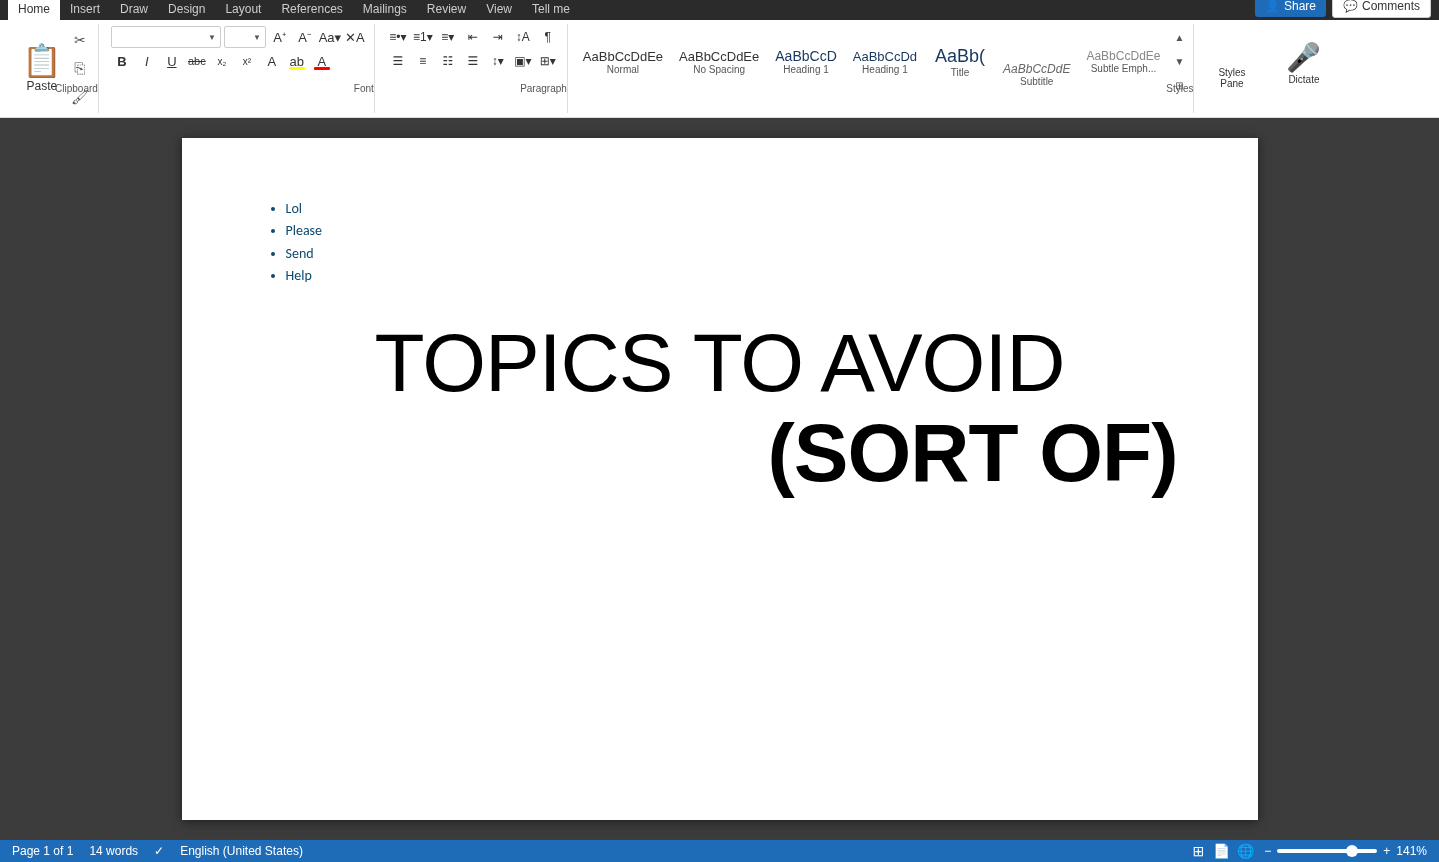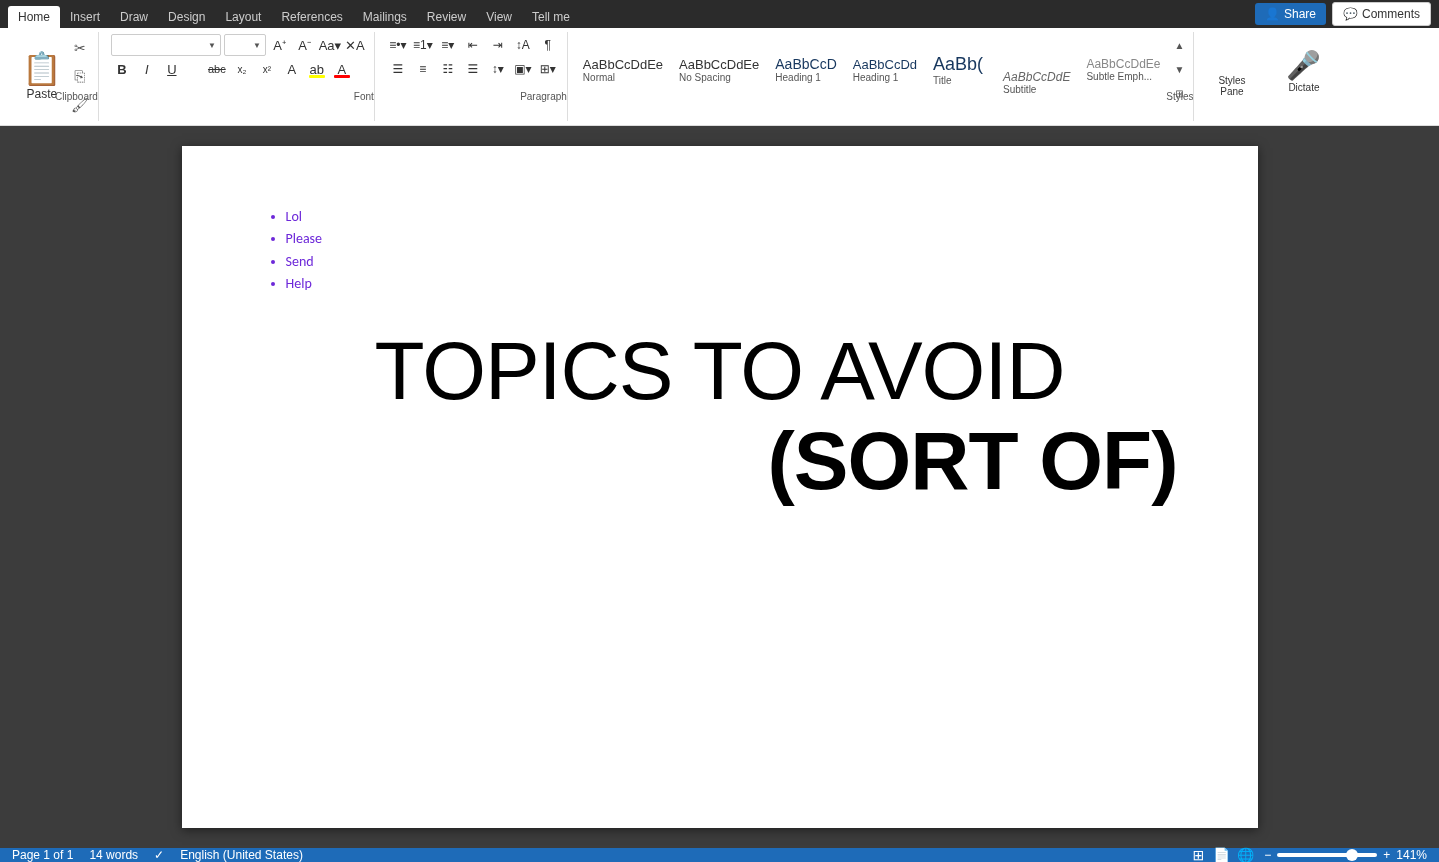--- a/index.html
+++ b/index.html
@@ -1,19 +1,19 @@
 <!DOCTYPE html>
 <html><head>
   <meta charset="utf-8">
   <style>
     * { margin: 0; padding: 0; box-sizing: border-box; }
     body { background: #2b2b2b; font-family: 'Segoe UI', Arial, sans-serif; font-size: 12px; color: #fff; height: 862px; overflow: hidden; display: flex; flex-direction: column; }
 
     
-    .ribbon-tabs { background: #2b2b2b; display: flex; align-items: flex-end; padding: 0 8px; height: 28px; }
+    .ribbon-tabs { background: #2b2b2b; display: flex; align-items: flex-end; padding: 0 8px; height: 20px; }
     .ribbon-tab { padding: 4px 10px; font-size: 12px; cursor: pointer; color: #ccc; }
     .ribbon-tab.active { background: #fff; color: #333; border-radius: 3px 3px 0 0; }
 
     
     .ribbon { background: #fff; border-bottom: 1px solid #ddd; display: flex; align-items: stretch; padding: 4px 6px; gap: 4px; min-height: 98px; }
 
     
     .clipboard-group { display: flex; flex-direction: row; align-items: stretch; padding: 0 8px; border-right: 1px solid #ddd; min-width: 70px; position: relative; }
     .clipboard-main { display: flex; flex-direction: column; align-items: center; justify-content: center; padding: 4px 8px; cursor: pointer; }
     .clipboard-icon { font-size: 32px; line-height: 1; }
@@ -22,32 +22,32 @@
     .clipboard-small-btn { width: 20px; height: 20px; display: flex; align-items: center; justify-content: center; font-size: 14px; cursor: pointer; color: #555; }
     .ribbon-group-label-bottom { font-size: 10px; color: #555; position: absolute; bottom: 19px; left: 0; right: 0; text-align: right; }
 
     
     .font-group { display: flex; flex-direction: column; padding: 2px 8px 16px; border-right: 1px solid #ddd; position: relative; gap: 2px; }
     .font-row { display: flex; align-items: center; gap: 3px; }
     .font-btn { width: 22px; height: 22px; display: flex; align-items: center; justify-content: center; cursor: pointer; font-size: 13px; color: #333; border: 1px solid transparent; border-radius: 2px; }
     .font-btn.bold { font-weight: bold; }
     .font-btn.italic { font-style: italic; }
     .font-btn.underline { text-decoration: underline; }
-    .font-btn.strikethrough { text-decoration: line-through; font-size: 11px; margin-left: 20px; }
+    .font-btn.strikethrough { text-decoration: line-through; font-size: 11px; }
     .font-btn.sub { font-size: 10px; }
     .font-btn.sup { font-size: 10px; }
 
     
     .para-group { display: flex; flex-direction: column; padding: 2px 8px 16px; border-right: 1px solid #ddd; position: relative; gap: 2px; }
     .para-row { display: flex; align-items: center; gap: 3px; }
     .para-btn { width: 22px; height: 22px; display: flex; align-items: center; justify-content: center; cursor: pointer; font-size: 12px; color: #333; border: 1px solid transparent; border-radius: 2px; }
 
     
     .styles-group { display: flex; align-items: stretch; padding: 2px 4px 16px; border-right: 1px solid #ddd; position: relative; gap: 2px; overflow: hidden; }
-    .style-item { display: flex; flex-direction: column; justify-content: center; padding: 4px 6px; cursor: pointer; min-width: 68px; border: 1px solid transparent; border-radius: 3px; }
+    .style-item { display: flex; flex-direction: column; align-items: center; justify-content: center; padding: 4px 6px; cursor: pointer; min-width: 68px; border: 1px solid transparent; border-radius: 3px; }
     .style-item-text { font-size: 13px; color: #333; }
     .style-item-label { font-size: 10px; color: #555; }
     .style-item.normal .style-item-text { font-size: 13px; }
     .style-item.no-spacing .style-item-text { font-size: 13px; }
     .style-item.h1 .style-item-text { color: #17375e; font-size: 14px; }
     .style-item.h2 .style-item-text { color: #17375e; font-size: 13px; }
     .style-item.title .style-item-text { font-size: 18px; color: #17375e; }
     .style-item.subtitle .style-item-text { font-size: 12px; color: #666; font-style: italic; margin-top: 25px; }
     .style-item.subtle .style-item-text { font-size: 12px; color: #888; }
     .styles-arrow { display: flex; flex-direction: column; justify-content: center; gap: 4px; padding: 0 2px; }
@@ -58,28 +58,28 @@
     .action-btn { display: flex; flex-direction: column; align-items: center; justify-content: center; cursor: pointer; padding: 4px 8px; border: 1px solid transparent; border-radius: 3px; }
     .action-icon { font-size: 28px; }
     .action-label { font-size: 10px; color: #333; text-align: center; }
 
     
     .doc-area { flex: 1; background: #3c3c3c; overflow: auto; display: flex; justify-content: center; padding: 20px 0; }
     .document { background: #fff; width: 1076px; min-height: 680px; box-shadow: 0 2px 10px rgba(0,0,0,0.5); padding: 60px 80px; position: relative; }
 
     .doc-heading { font-size: 14px; color: #000; text-decoration: underline; font-weight: normal; font-family: 'Calibri', Arial, sans-serif; margin-bottom: 16px; }
     .doc-list { list-style-type: disc; margin-left: 24px; margin-bottom: 30px; }
-    .doc-list li { font-size: 14px; color: #6d28d9; font-family: 'Calibri', Arial, sans-serif; line-height: 1.6; }
+    .doc-list li { font-size: 14px; color: #0c4a6e; font-family: 'Calibri', Arial, sans-serif; line-height: 1.6; }
 
     .big-heading { font-size: 80px; font-weight: 900; color: #000; text-align: center; font-family: 'Arial Black', 'Comic Sans MS', cursive; line-height: 1.1; text-transform: uppercase; letter-spacing: -1px; margin: 20px 0; }
     .big-heading-line1 { display: block; font-family: 'Arial Rounded MT Bold', 'Arial Black', sans-serif; font-size: 82px; font-weight: 400; }
     .big-heading-line2 { display: block; font-family: 'Arial Rounded MT Bold', 'Arial Black', sans-serif; font-size: 82px; font-weight: 900; text-align: right; }
 
     
-    .status-bar { background: #1e6bb8; height: 14px; display: flex; align-items: center; padding: 0 12px; justify-content: space-between; flex-shrink: 0; }
+    .status-bar { background: #1e6bb8; height: 22px; display: flex; align-items: center; padding: 0 12px; justify-content: space-between; flex-shrink: 0; }
     .status-left { display: flex; align-items: center; gap: 16px; font-size: 12px; color: #fff; }
     .status-right { display: flex; align-items: center; gap: 8px; font-size: 12px; color: #fff; }
     .zoom-bar { display: flex; align-items: center; gap: 6px; }
     .zoom-slider { width: 100px; height: 4px; background: #fff; border-radius: 2px; position: relative; cursor: pointer; }
     .zoom-slider-thumb { width: 12px; height: 12px; background: #fff; border-radius: 50%; position: absolute; top: -4px; left: 75%; transform: translateX(-50%); }
     .view-icons { display: flex; gap: 4px; }
     .view-icon-btn { width: 20px; height: 20px; display: flex; align-items: center; justify-content: center; cursor: pointer; color: #fff; font-size: 14px; }
 
     
     .color-btn { position: relative; }

